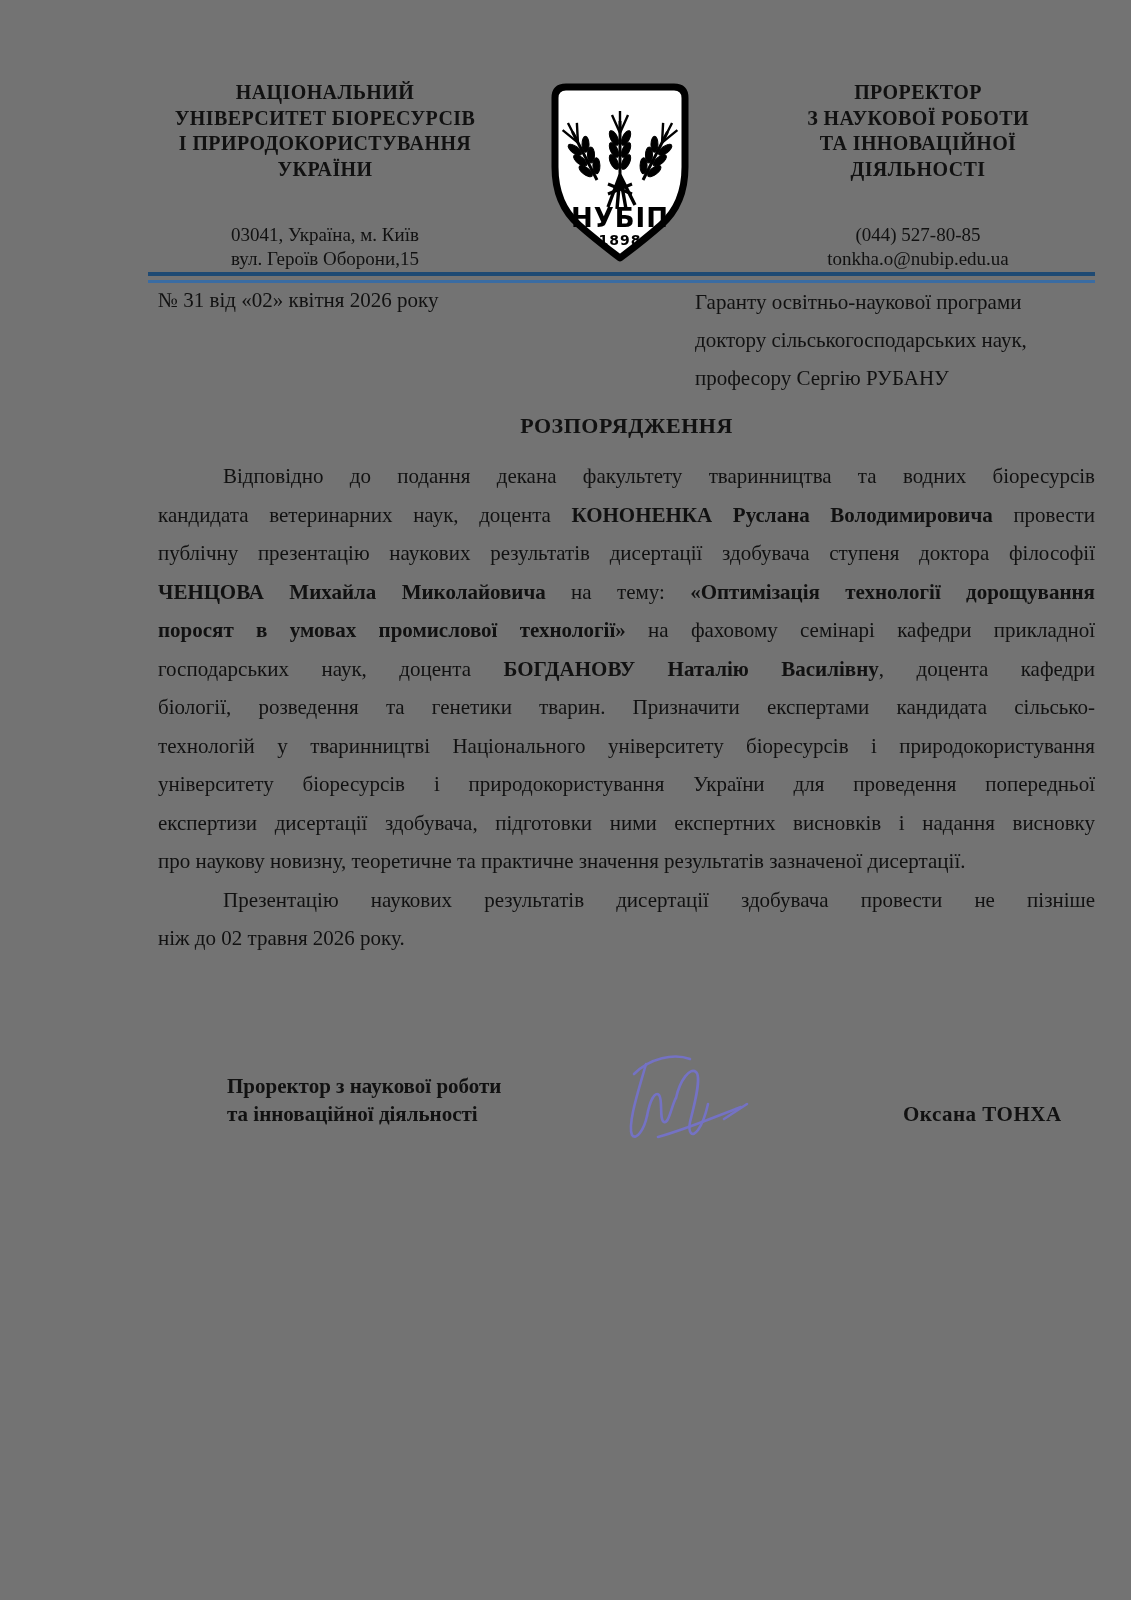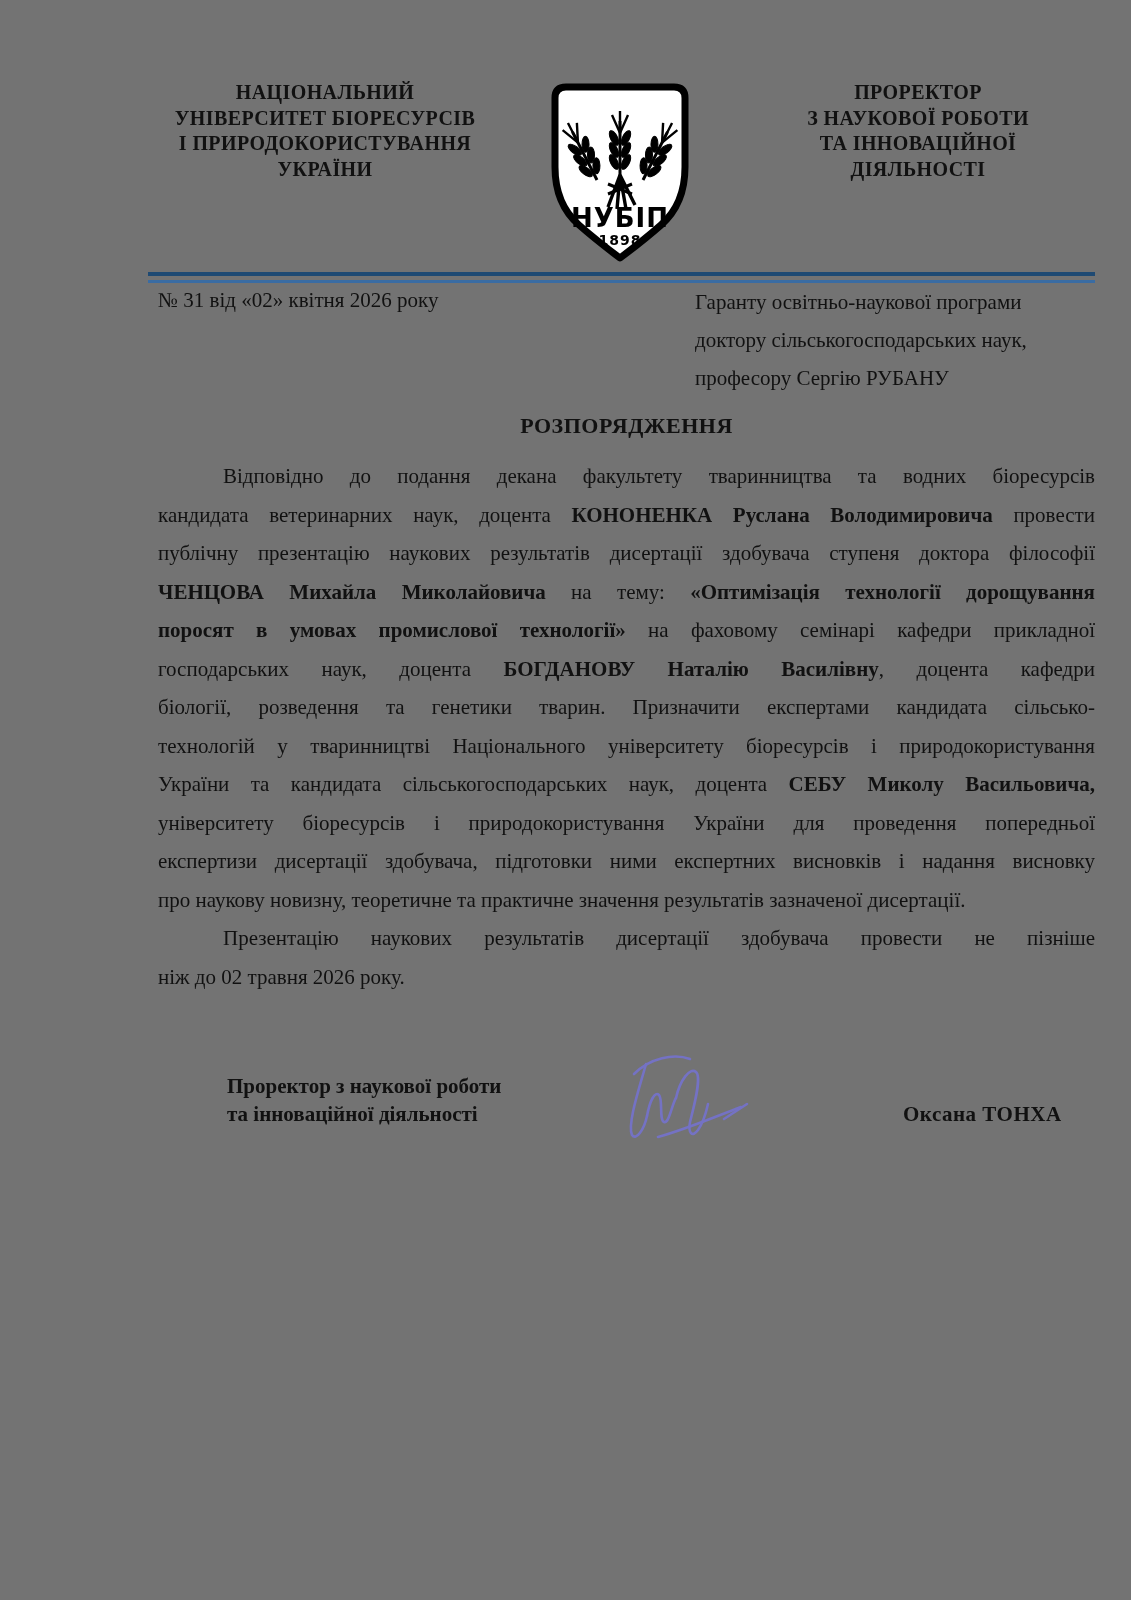--- a/index.html
+++ b/index.html
@@ -70,21 +70,29 @@
     <div>УКРАЇНИ</div>
   </div>
 
   <div class="org-block org-right">
     <div>ПРОРЕКТОР</div>
     <div>З НАУКОВОЇ РОБОТИ</div>
     <div>ТА ІННОВАЦІЙНОЇ</div>
     <div>ДІЯЛЬНОСТІ</div>
   </div>
 
+  <div class="addr-block addr-left">
+    <div>03041, Україна, м. Київ</div>
+    <div>вул. Героїв Оборони,15</div>
+  </div>
 
+  <div class="addr-block addr-right">
+    <div>(044) 527-80-85</div>
+    <div>tonkha.o@nubip.edu.ua</div>
+  </div>
 
   <div class="logo-wrap">
     <svg width="142" height="184" viewBox="0 0 142 182" xmlns="http://www.w3.org/2000/svg">
       <defs>
         <g id="ear" stroke="#000" fill="#000">
           <line x1="0" y1="0" x2="0" y2="-54" stroke-width="3"></line>
           <path d="M0,-42 L-8,-60 M0,-46 L0,-64 M0,-42 L8,-60" stroke-width="2.4" fill="none"></path>
           <ellipse cx="-6" cy="-13" rx="3.5" ry="8" transform="rotate(-26 -6 -13)"></ellipse>
           <ellipse cx="6" cy="-13" rx="3.5" ry="8" transform="rotate(26 6 -13)"></ellipse>
           <ellipse cx="-6" cy="-25" rx="3.5" ry="8" transform="rotate(-26 -6 -25)"></ellipse>
@@ -121,21 +129,20 @@
   <h1 class="order-title">РОЗПОРЯДЖЕННЯ</h1>
   <div class="order-body">
       <div class="body-line just indent"><span>Відповідно до подання декана факультету тваринництва та водних біоресурсів</span></div>
       <div class="body-line just"><span>кандидата ветеринарних наук, доцента </span><span class="b">КОНОНЕНКА Руслана Володимировича</span><span> провести</span></div>
       <div class="body-line just"><span>публічну презентацію наукових результатів дисертації здобувача ступеня доктора філософії</span></div>
       <div class="body-line just"><span class="b">ЧЕНЦОВА Михайла Миколайовича</span><span> на тему: </span><span class="b">«Оптимізація технології дорощування</span></div>
       <div class="body-line just"><span class="b">поросят в умовах промислової технології»</span><span> на фаховому семінарі кафедри прикладної</span></div>
       <div class="body-line just"><span>господарських наук, доцента </span><span class="b">БОГДАНОВУ Наталію Василівну</span><span>, доцента кафедри</span></div>
       <div class="body-line just"><span>біології, розведення та генетики тварин. Призначити експертами кандидата сільсько-</span></div>
       <div class="body-line just"><span>технологій у тваринництві Національного університету біоресурсів і природокористування</span></div>
-      <div class="body-line just"><span>України та кандидата сільськогосподарських наук, доцента </span><span class="b">СЕБУ Миколу Васильовича,</span></div>
       <div class="body-line just"><span>університету біоресурсів і природокористування України для проведення попередньої</span></div>
       <div class="body-line just"><span>експертизи дисертації здобувача, підготовки ними експертних висновків і надання висновку</span></div>
       <div class="body-line"><span>про наукову новизну, теоретичне та практичне значення результатів зазначеної дисертації.</span></div>
       <div class="body-line just indent"><span>Презентацію наукових результатів дисертації здобувача провести не пізніше</span></div>
       <div class="body-line"><span>ніж до 02 травня 2026 року.</span></div>
     </div>
 
   <div class="job-title">
     <div>Проректор з наукової роботи</div>
     <div>та інноваційної діяльності</div>

